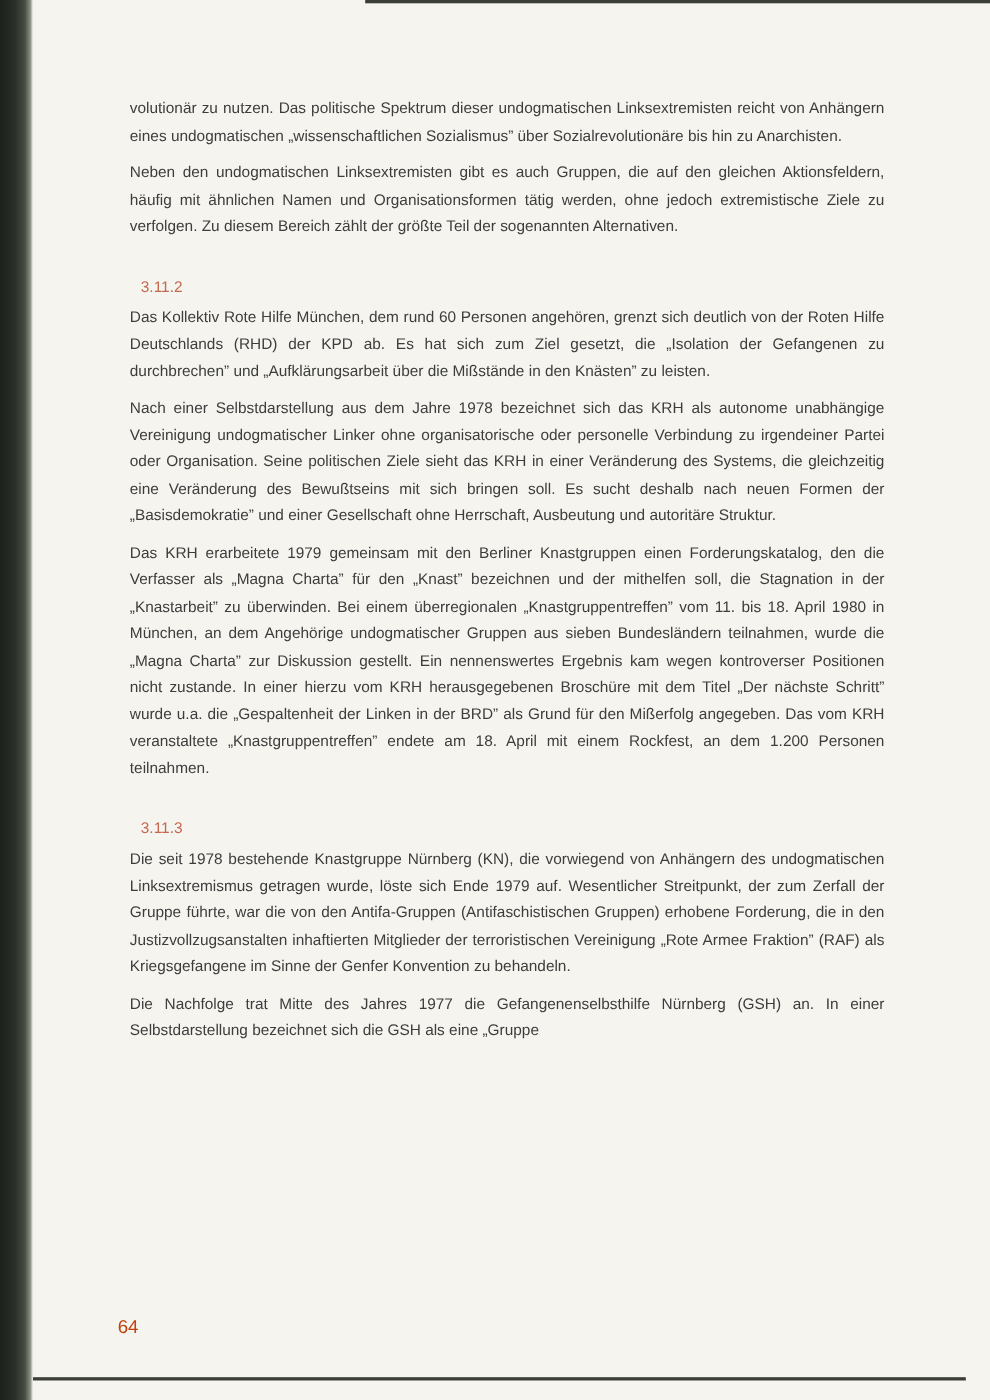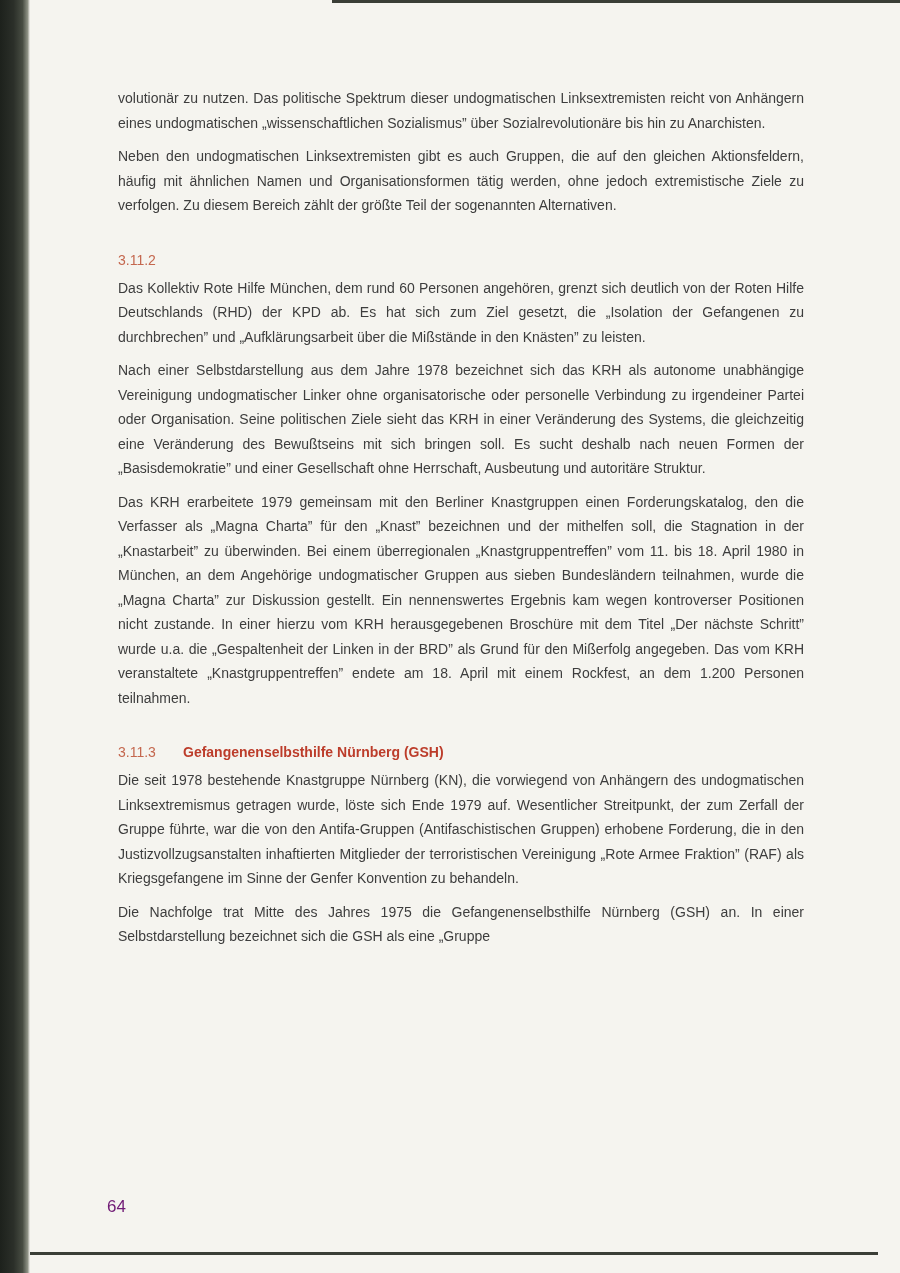--- a/index.html
+++ b/index.html
@@ -43,40 +43,40 @@
     line-height: 24.5px;
     text-align: justify;
   }
   .page-content p {
     margin: 0 0 9px 0;
   }
   .section-heading {
     display: flex;
     align-items: center;
     text-align: left;
-    margin: 30px 0 3px 0;
+    margin: 30px 0 3px 10px;
     line-height: 25px;
   }
   .sec-num {
     flex: 0 0 65px;
     color: var(--heading-number, #c4674e);
   }
   .sec-title {
     font-weight: bold;
     color: var(--heading-title, #bc3c2a);
   }
   .title-line {
     display: block;
   }
   .page-number {
     position: absolute;
     left: 107px;
     top: 1197px;
     font-size: 17px;
-    color: #701a75;
+    color: #c2410c;
   }
 </style>
 </head>
 <body>
 
 <div>
 
   <div class="scan-strip-left"></div>
   <div class="scan-line-top"></div>
   <div class="scan-line-bottom"></div>
@@ -90,24 +90,23 @@
       <span class="sec-num">3.11.2</span>
     </div>
 
     <p>Das Kollektiv Rote Hilfe München, dem rund 60 Personen angehören, grenzt sich deutlich von der Roten Hilfe Deutschlands (RHD) der KPD ab. Es hat sich zum Ziel gesetzt, die „Isolation der Gefangenen zu durchbrechen” und „Aufklärungsarbeit über die Mißstände in den Knästen” zu leisten.</p>
     <p>Nach einer Selbstdarstellung aus dem Jahre 1978 bezeichnet sich das KRH als autonome unabhängige Vereinigung undogmatischer Linker ohne organisatorische oder personelle Verbindung zu irgendeiner Partei oder Organisation. Seine politischen Ziele sieht das KRH in einer Veränderung des Systems, die gleichzeitig eine Veränderung des Bewußtseins mit sich bringen soll. Es sucht deshalb nach neuen Formen der „Basisdemokratie” und einer Gesellschaft ohne Herrschaft, Ausbeutung und autoritäre Struktur.</p>
     <p>Das KRH erarbeitete 1979 gemeinsam mit den Berliner Knastgruppen einen Forderungskatalog, den die Verfasser als „Magna Charta” für den „Knast” bezeichnen und der mithelfen soll, die Stagnation in der „Knastarbeit” zu überwinden. Bei einem überregionalen „Knastgruppentreffen” vom 11. bis 18. April 1980 in München, an dem Angehörige undogmatischer Gruppen aus sieben Bundesländern teilnahmen, wurde die „Magna Charta” zur Diskussion gestellt. Ein nennenswertes Ergebnis kam wegen kontroverser Positionen nicht zustande. In einer hierzu vom KRH herausgegebenen Broschüre mit dem Titel „Der nächste Schritt” wurde u.a. die „Gespaltenheit der Linken in der BRD” als Grund für den Mißerfolg angegeben. Das vom KRH veranstaltete „Knastgruppentreffen” endete am 18. April mit einem Rockfest, an dem 1.200 Personen teilnahmen.</p>
 
     <div class="section-heading">
       <span class="sec-num">3.11.3</span>
       <span class="sec-title">
-        <span class="title-line">Gefangenenselbsthilfe Nürnberg (GSH)</span>
       </span>
     </div>
 
     <p>Die seit 1978 bestehende Knastgruppe Nürnberg (KN), die vorwiegend von Anhängern des undogmatischen Linksextremismus getragen wurde, löste sich Ende 1979 auf. Wesentlicher Streitpunkt, der zum Zerfall der Gruppe führte, war die von den Antifa-Gruppen (Antifaschistischen Gruppen) erhobene Forderung, die in den Justizvollzugsanstalten inhaftierten Mitglieder der terroristischen Vereinigung „Rote Armee Fraktion” (RAF) als Kriegsgefangene im Sinne der Genfer Konvention zu behandeln.</p>
-    <p>Die Nachfolge trat Mitte des Jahres 1975 die Gefangenenselbsthilfe Nürnberg (GSH) an. In einer Selbstdarstellung bezeichnet sich die GSH als eine „Gruppe</p>
+    <p>Die Nachfolge trat Mitte des Jahres 1977 die Gefangenenselbsthilfe Nürnberg (GSH) an. In einer Selbstdarstellung bezeichnet sich die GSH als eine „Gruppe</p>
 
   </div>
 
   <div class="page-number">64</div>
 
 </div>
 
 </body></html>

